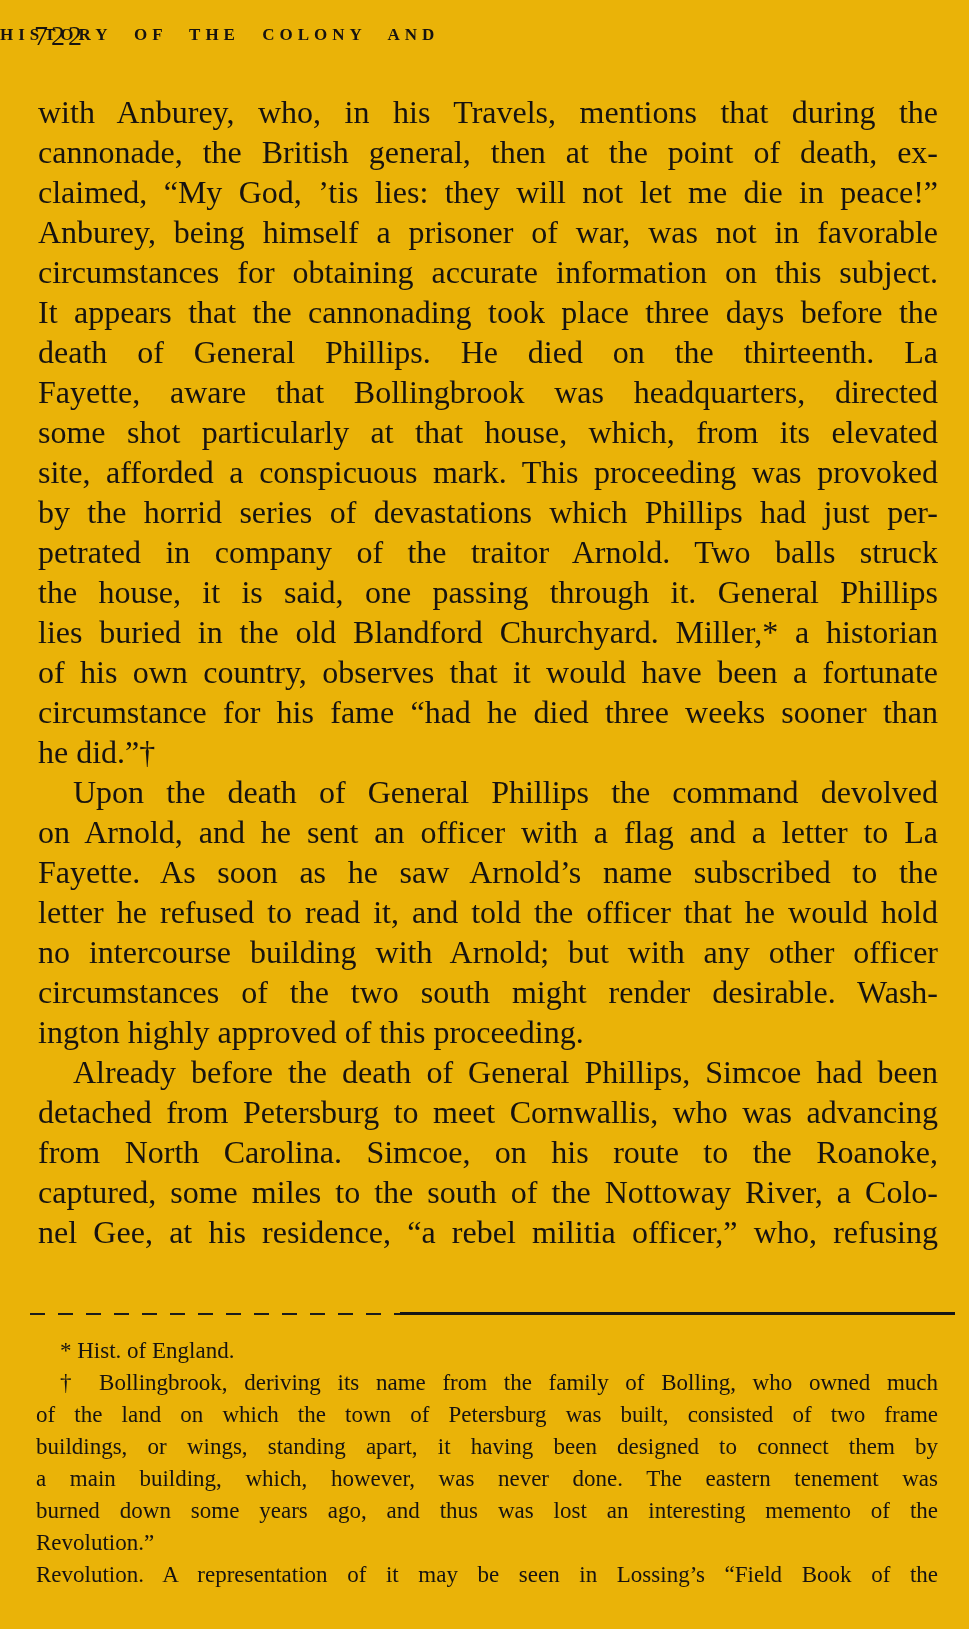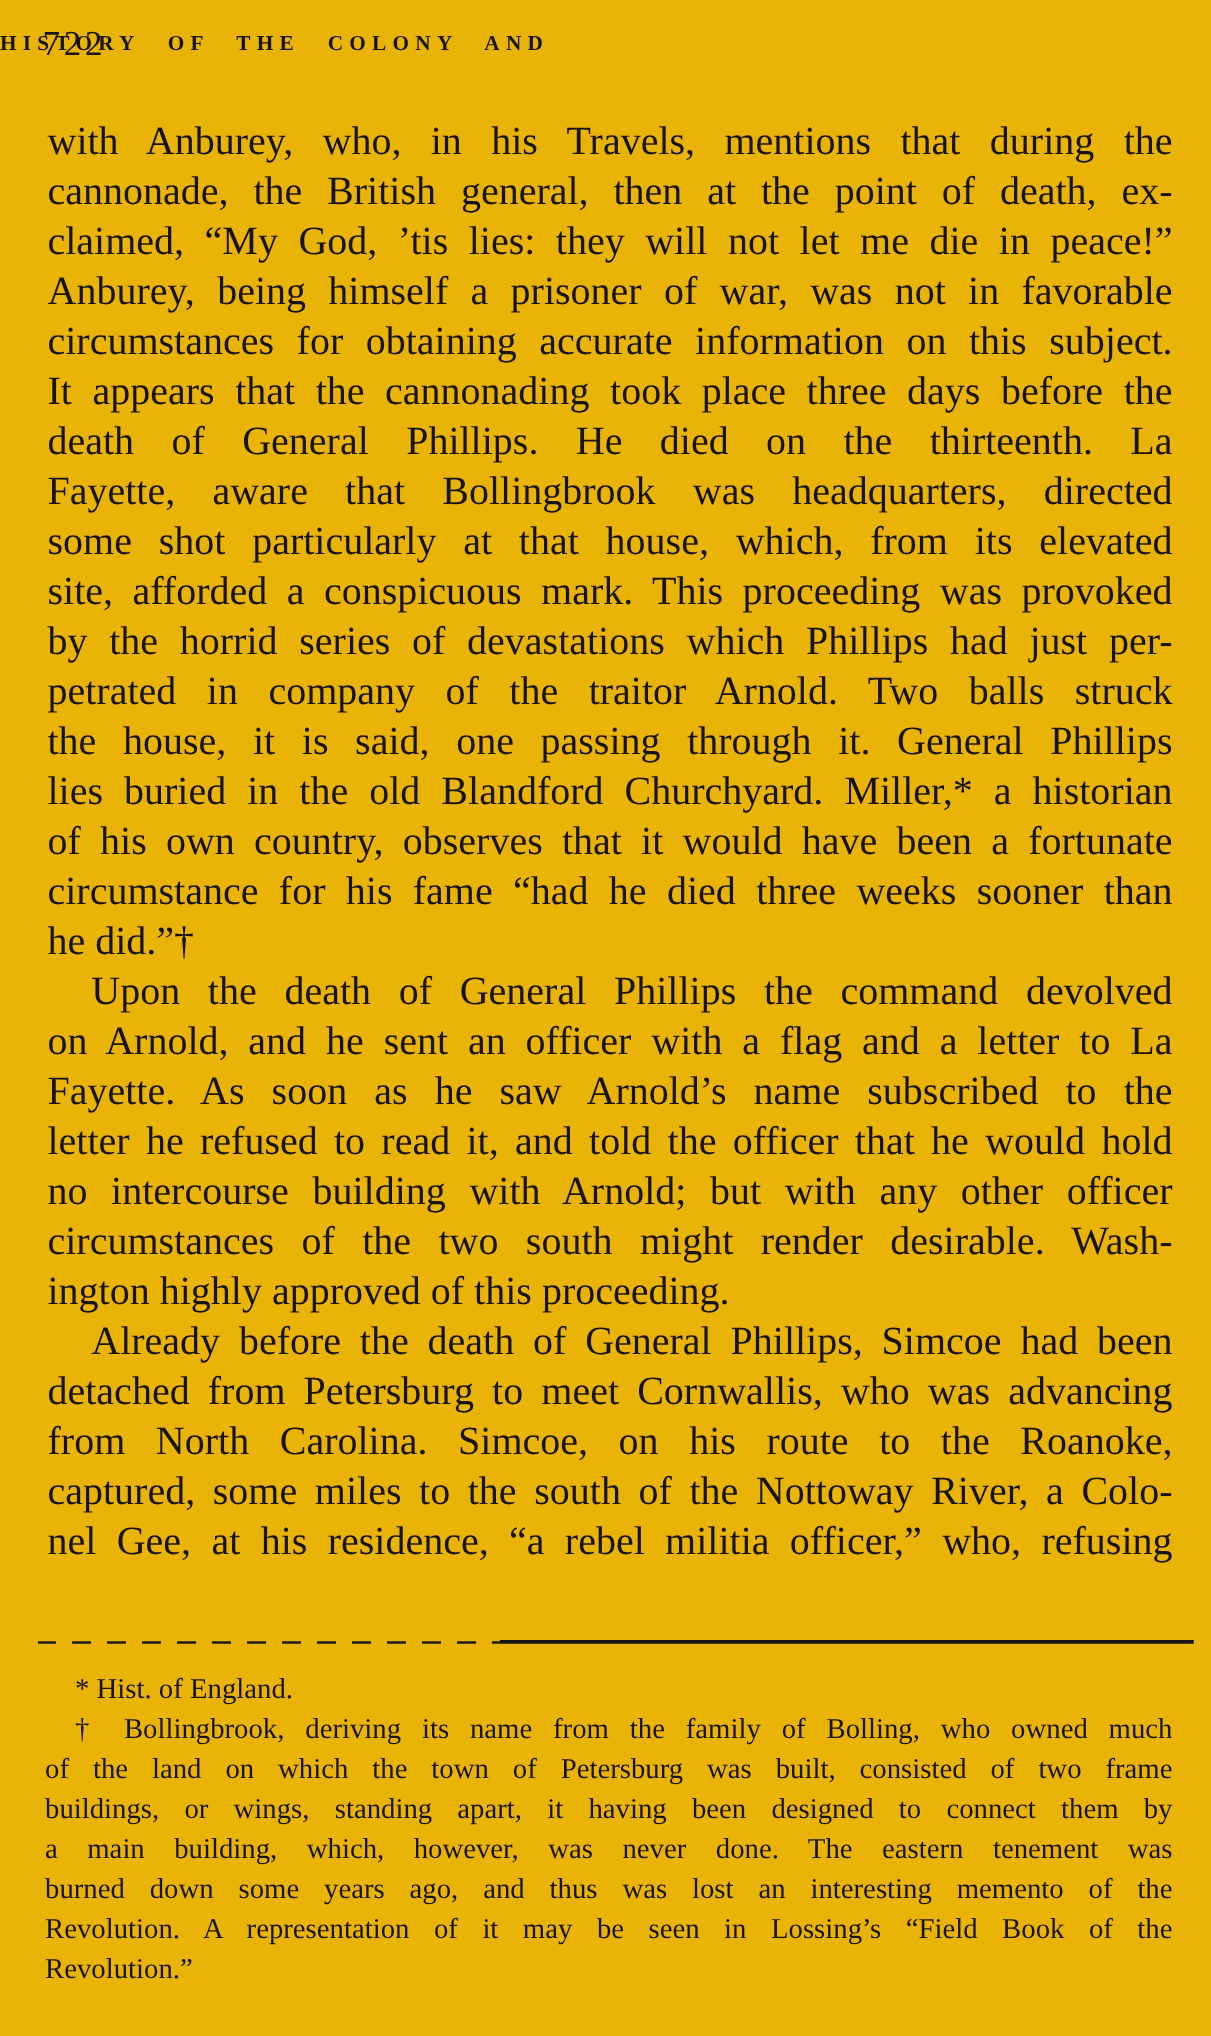--- a/index.html
+++ b/index.html
@@ -139,17 +139,17 @@
   <div class="footnote-text" id="footnote-text">
       <div class="para">
         <div class="line indent endline">* Hist. of England.</div>
       </div>
       <div class="para">
         <div class="line indent">† Bollingbrook, deriving its name from the family of Bolling, who owned much</div>
         <div class="line">of the land on which the town of Petersburg was built, consisted of two frame</div>
         <div class="line">buildings, or wings, standing apart, it having been designed to connect them by</div>
         <div class="line">a main building, which, however, was never done.  The eastern tenement was</div>
         <div class="line">burned down some years ago, and thus was lost an interesting memento of the</div>
+        <div class="line endline">Revolution.”</div>
         <div class="line">Revolution.  A representation of it may be seen in Lossing’s “Field Book of the</div>
-        <div class="line endline">Revolution.”</div>
       </div>
     </div>
 </div>
 
 </body></html>

